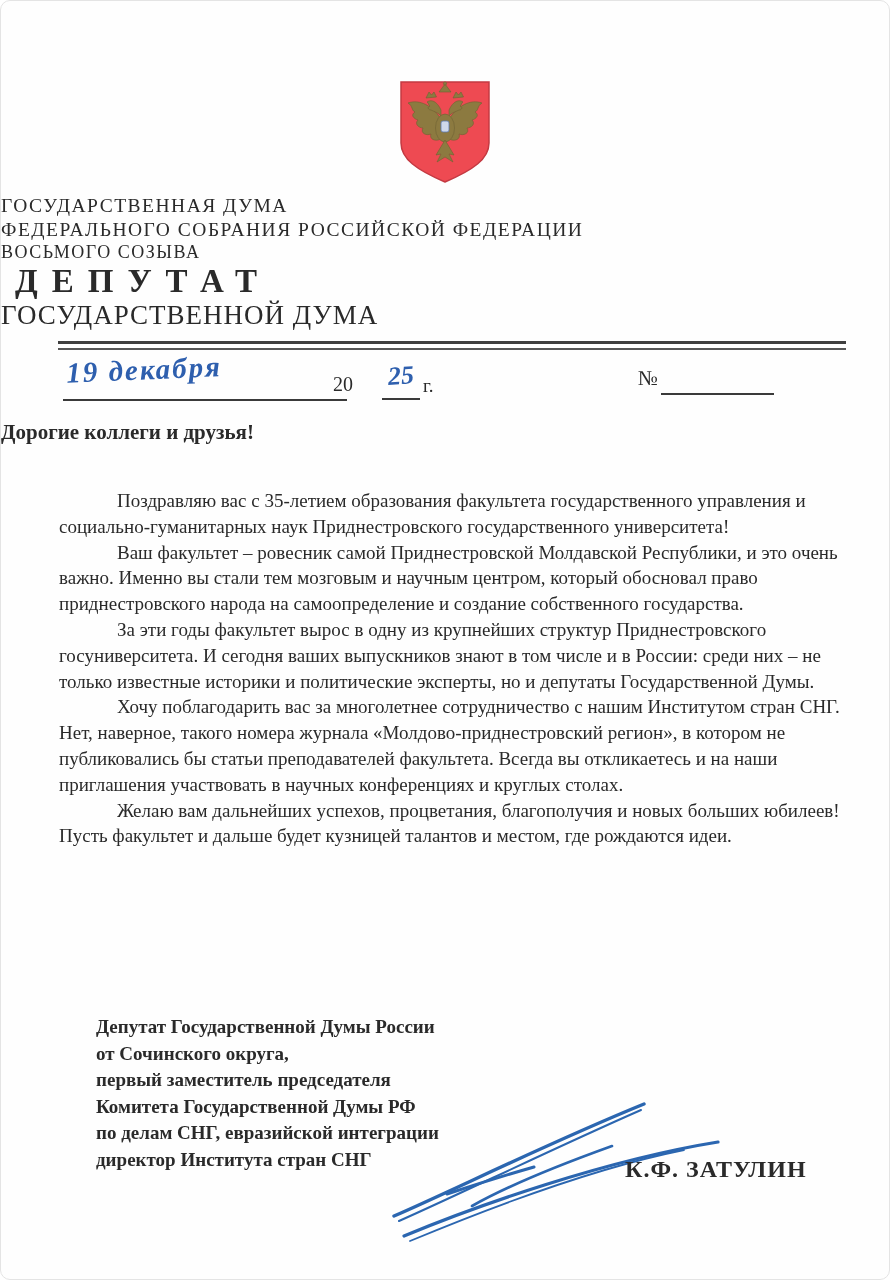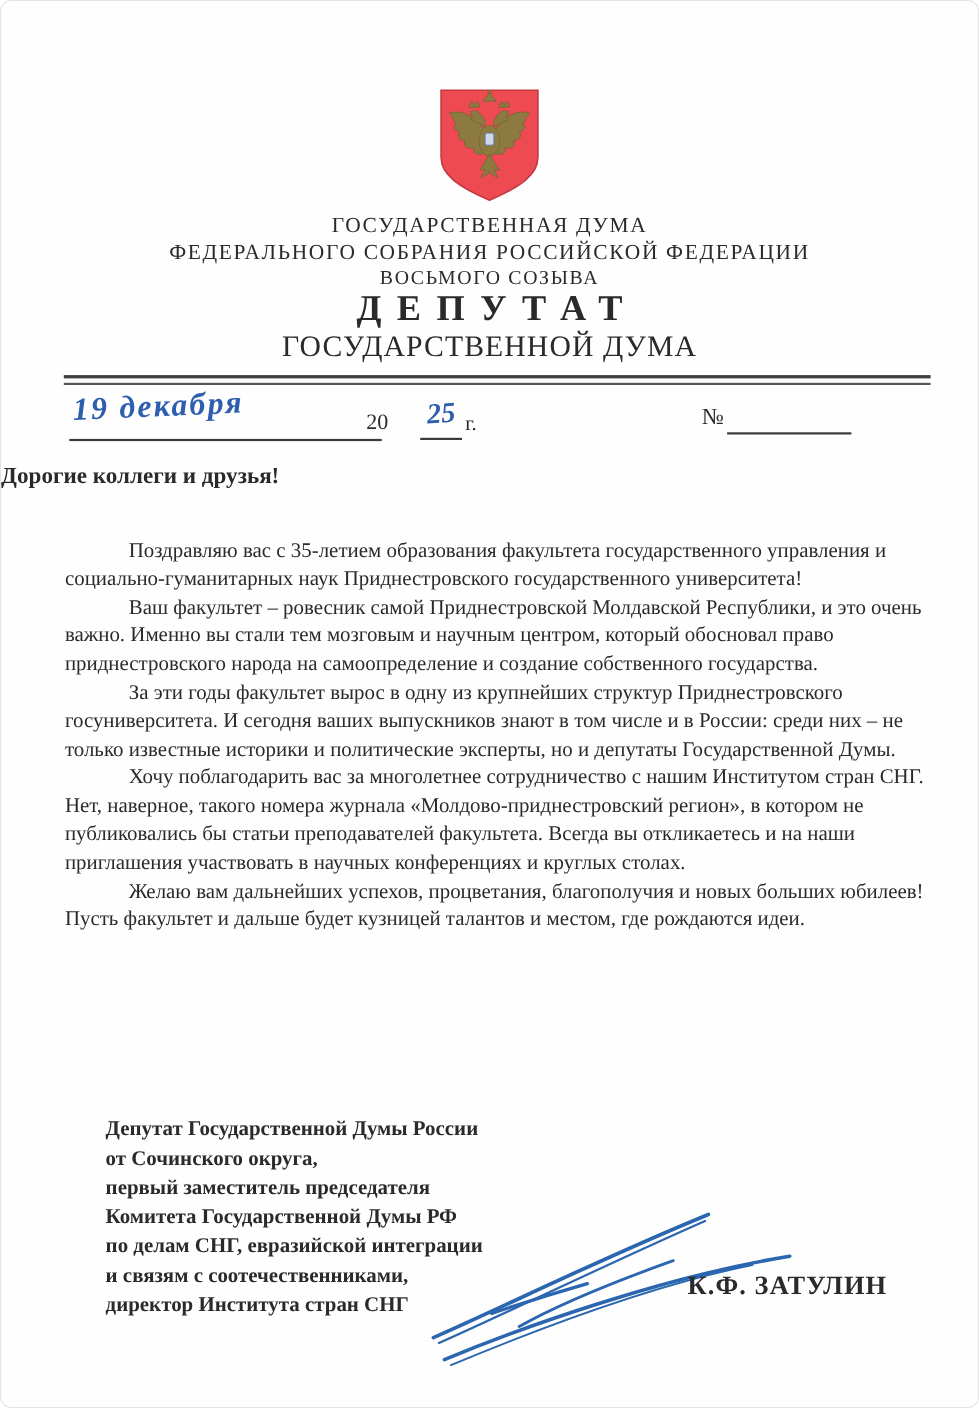--- a/index.html
+++ b/index.html
@@ -12,21 +12,21 @@
     overflow:hidden;
     font-family:"Liberation Serif", serif;
     color:#2a2a2a;
     box-sizing:border-box;
   }
   
   .emblem{
     position:absolute;left:0;right:0;top:78px;
     display:flex;justify-content:center;
   }
-  .lh-line{position:absolute;left:0;right:0;text-align:center;white-space:nowrap;}
+  .lh-line{position:absolute;left:0;right:0;white-space:nowrap;}
   .lh1{top:194px;font-size:19.5px;letter-spacing:1.5px;font-weight:500;}
   .lh2{top:218px;font-size:19.5px;letter-spacing:1.5px;font-weight:500;}
   .lh3{top:241px;font-size:18px;letter-spacing:1.5px;font-weight:500;}
   .lh-title1{top:262px;font-size:33px;font-weight:bold;letter-spacing:14px;text-indent:14px;}
   .lh-title2{top:299px;font-size:27px;letter-spacing:1px;}
   .rule{
     position:absolute;left:57px;width:788px;top:340px;height:4px;
     border-top:3px solid #3f3f3f;border-bottom:2px solid #565656;
   }
   
@@ -129,21 +129,20 @@
     <p>Хочу поблагодарить вас за многолетнее сотрудничество с нашим Институтом стран СНГ. Нет, наверное, такого номера журнала «Молдово-приднестровский регион», в котором не публиковались бы статьи преподавателей факультета. Всегда вы откликаетесь и на наши приглашения участвовать в научных конференциях и круглых столах.</p>
     <p>Желаю вам дальнейших успехов, процветания, благополучия и новых больших юбилеев! Пусть факультет и дальше будет кузницей талантов и местом, где рождаются идеи.</p>
   </div>
 
   <div class="signoff">
     <div>Депутат Государственной Думы России</div>
     <div>от Сочинского округа,</div>
     <div>первый заместитель председателя</div>
     <div>Комитета Государственной Думы РФ</div>
     <div>по делам СНГ, евразийской интеграции</div>
-    <div>и связям с соотечественниками,</div>
     <div>директор Института стран СНГ</div>
   </div>
 
   <div class="signature-svg">
     <svg width="350" height="162" viewBox="0 0 350 162" aria-hidden="true">
       <g fill="none" stroke="#2b66b0" stroke-linecap="round">
         <path d="M10 132 C 70 106, 162 60, 260 20" stroke-width="3.4"></path>
         <path d="M15 137 C 76 110, 166 66, 257 26" stroke-width="2"></path>
         <path d="M20 152 C 92 122, 222 76, 334 58" stroke-width="3.2"></path>
         <path d="M26 157 C 98 127, 210 84, 300 66" stroke-width="1.8"></path>

